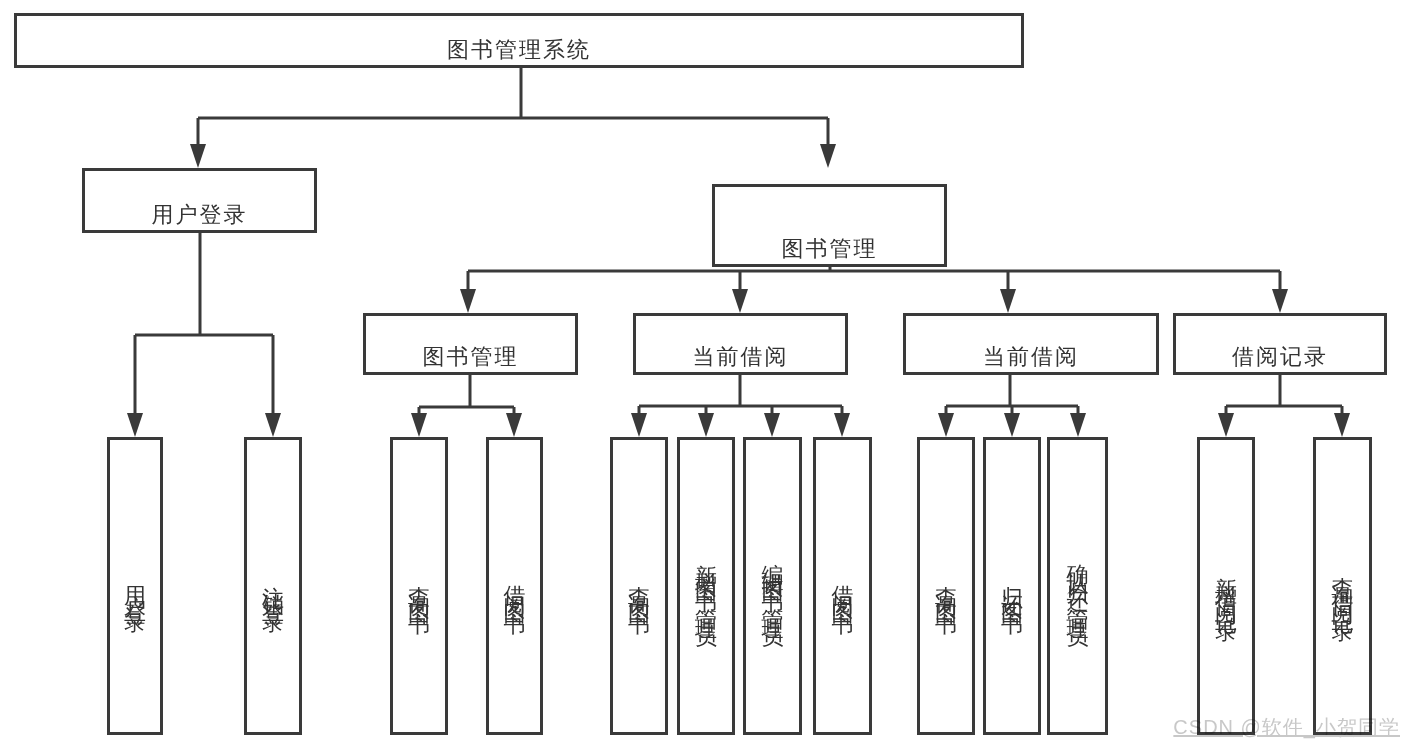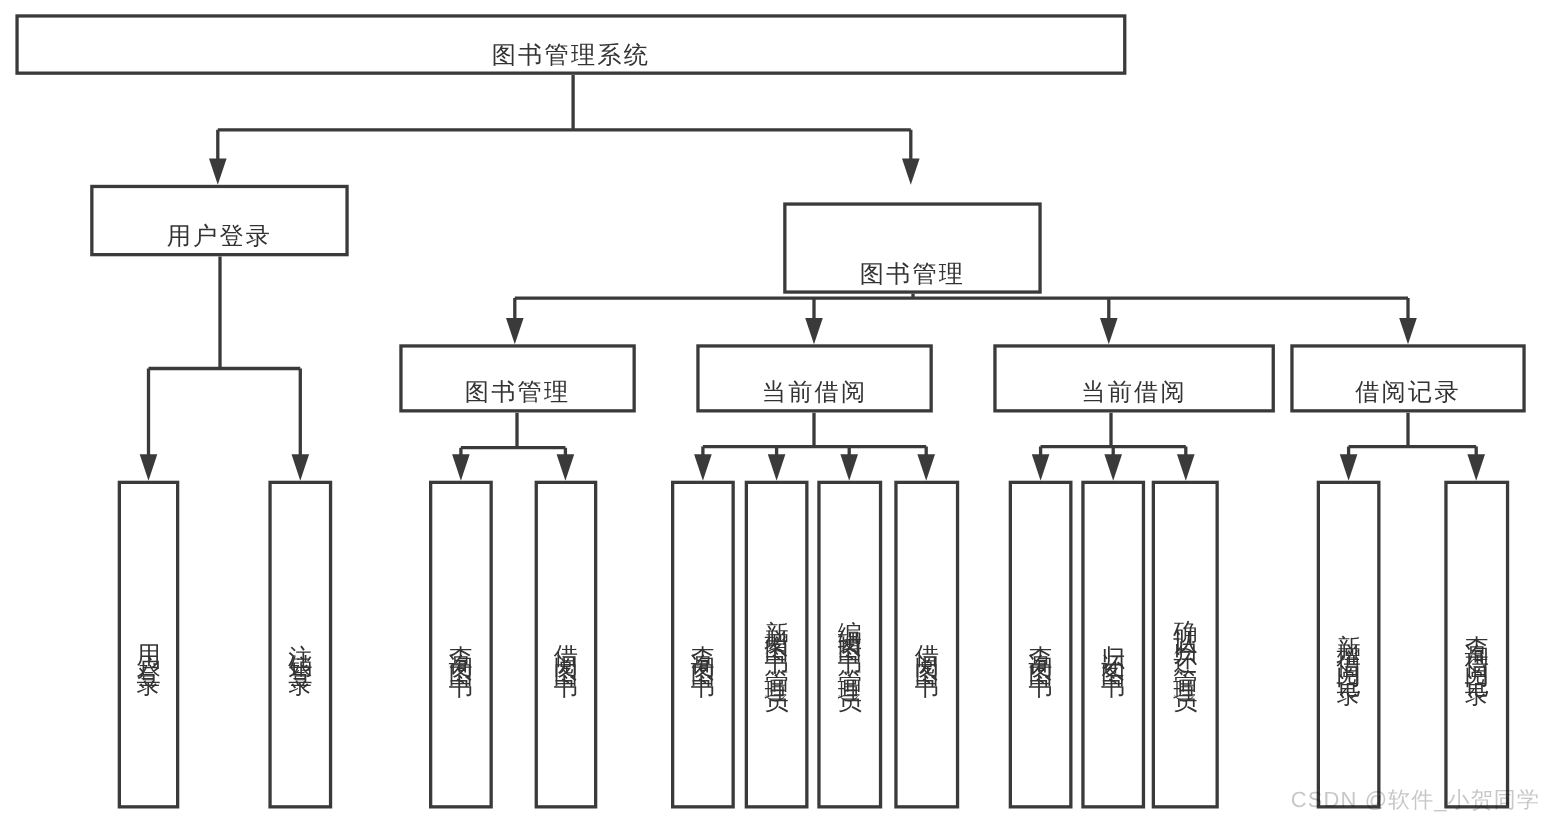--- a/index.html
+++ b/index.html
@@ -56,20 +56,21 @@
   .watermark {
     position: absolute;
     right: 5px;
     bottom: 6px;
     font-size: 20px;
     color: #c8c8c8;
     letter-spacing: 1px;
     z-index: 10;
     mix-blend-mode: multiply;
     pointer-events: none;
+    text-decoration: underline;
   }
 </style>
 </head>
 <body>
 
 <div id="stage">
   <svg id="connector-svg" xmlns="http://www.w3.org/2000/svg">
       <path d="M 521 68 V 118 M 198 118 H 828 M 198 118 V 150 M 828 118 V 150" fill="none" stroke="#3a3a3a" stroke-width="3"></path>
       <polygon points="198,168 190,144 206,144" fill="#3a3a3a"></polygon>
       <polygon points="828,168 820,144 836,144" fill="#3a3a3a"></polygon>

